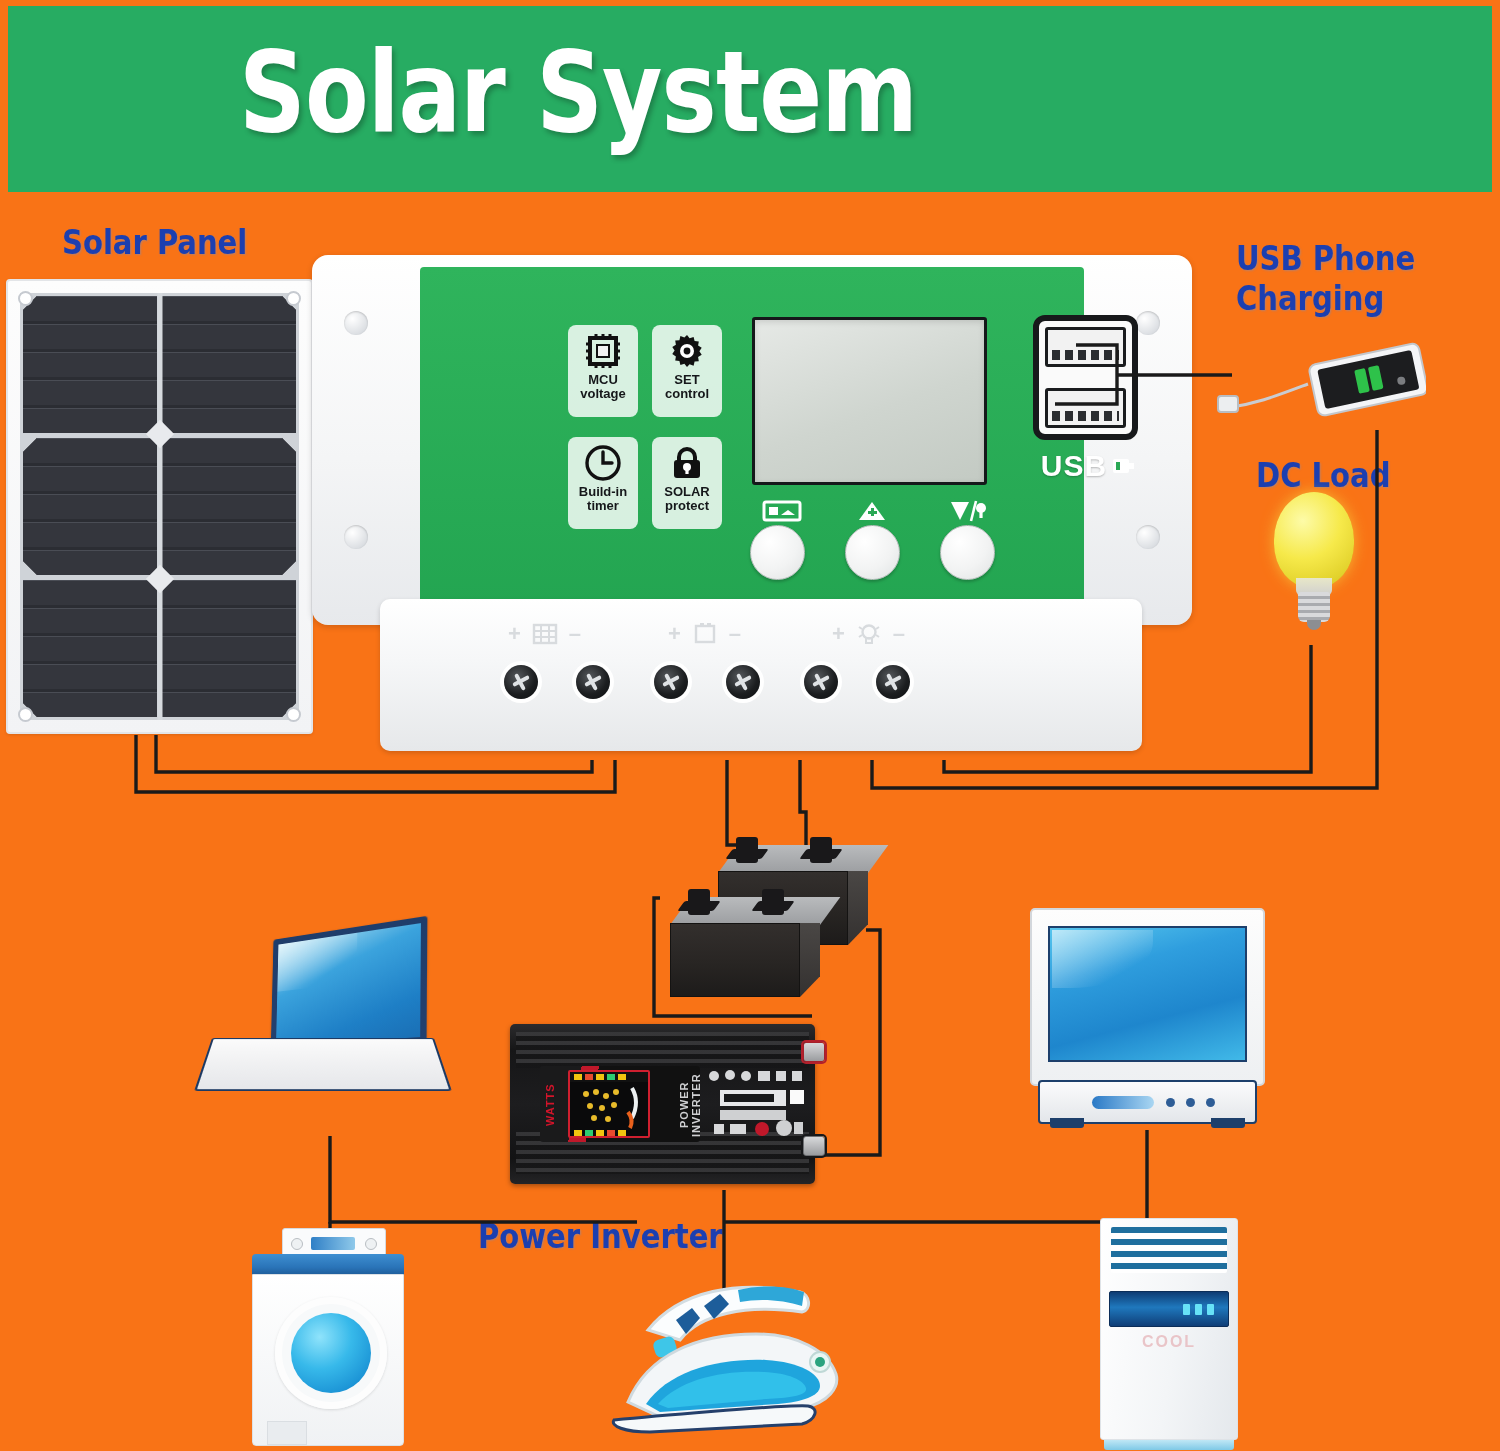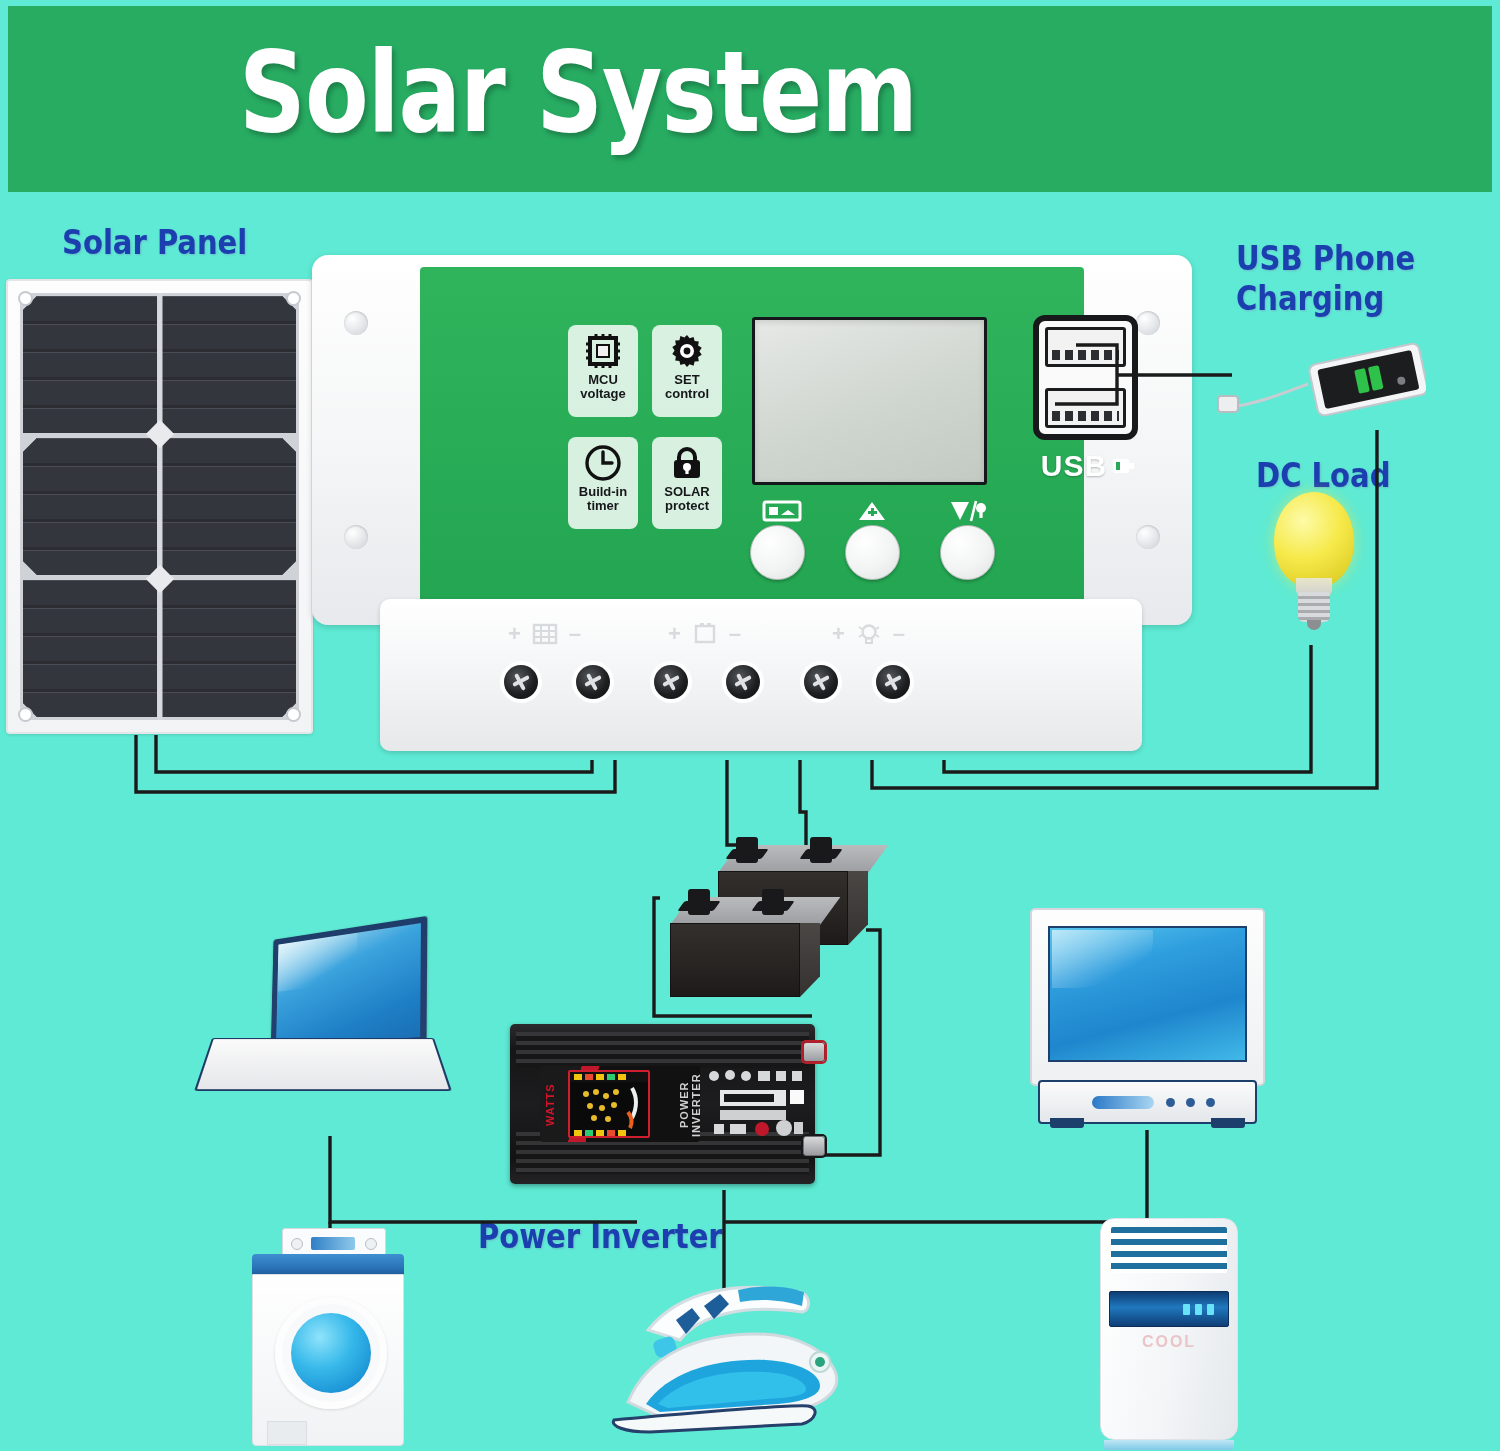--- a/index.html
+++ b/index.html
@@ -2,21 +2,21 @@
 <html><head>
 <meta charset="utf-8">
 <style>
   * { box-sizing: border-box; margin: 0; padding: 0; }
   html, body {
     width: 1500px; height: 1451px;
     background: #ffffff;
     font-family: "Liberation Sans", sans-serif;
     overflow: hidden;
   }
-  #root { position: relative; width: 1500px; height: 1451px; background:#5eead4; }
+  #root { position: relative; width: 1500px; height: 1451px; background:#f97316; }
 
   
   .banner {
     position: absolute; left: 8px; top: 6px; width: 1484px; height: 186px;
     background: #27ac62;
   }
   .banner-title {
     position: absolute; left: 0; top: 26px; width: 1140px;
     text-align: center;
     color: #ffffff;
@@ -402,21 +402,21 @@
   }
 
   
   #iron{ position:absolute; left:588px; top:1276px; width:262px; height:160px; }
 
   
   #ac{ position:absolute; left:1100px; top:1218px; width:138px; height:232px; }
   .ac-body{
     position:absolute; left:0; top:0; width:138px; height:222px;
     background: linear-gradient(100deg,#ffffff 0%, #f3f5f7 55%, #e4e8ec 100%);
-    border:1px solid #dfe3e7; border-radius:14px;
+    border:1px solid #dfe3e7; border-radius:3px;
   }
   .ac-vents{
     position:absolute; left:10px; top:8px; right:10px; height:46px;
     background: repeating-linear-gradient(180deg, #1f6f9e 0 6px, #ffffff 6px 12px);
     border-radius:2px;
   }
   .ac-disp{
     position:absolute; left:8px; top:72px; right:8px; height:36px;
     background: linear-gradient(180deg,#0e3c74 0%, #1f78bd 45%, #0f3e77 100%);
     border:1px solid #0b2d58; border-radius:2px;

